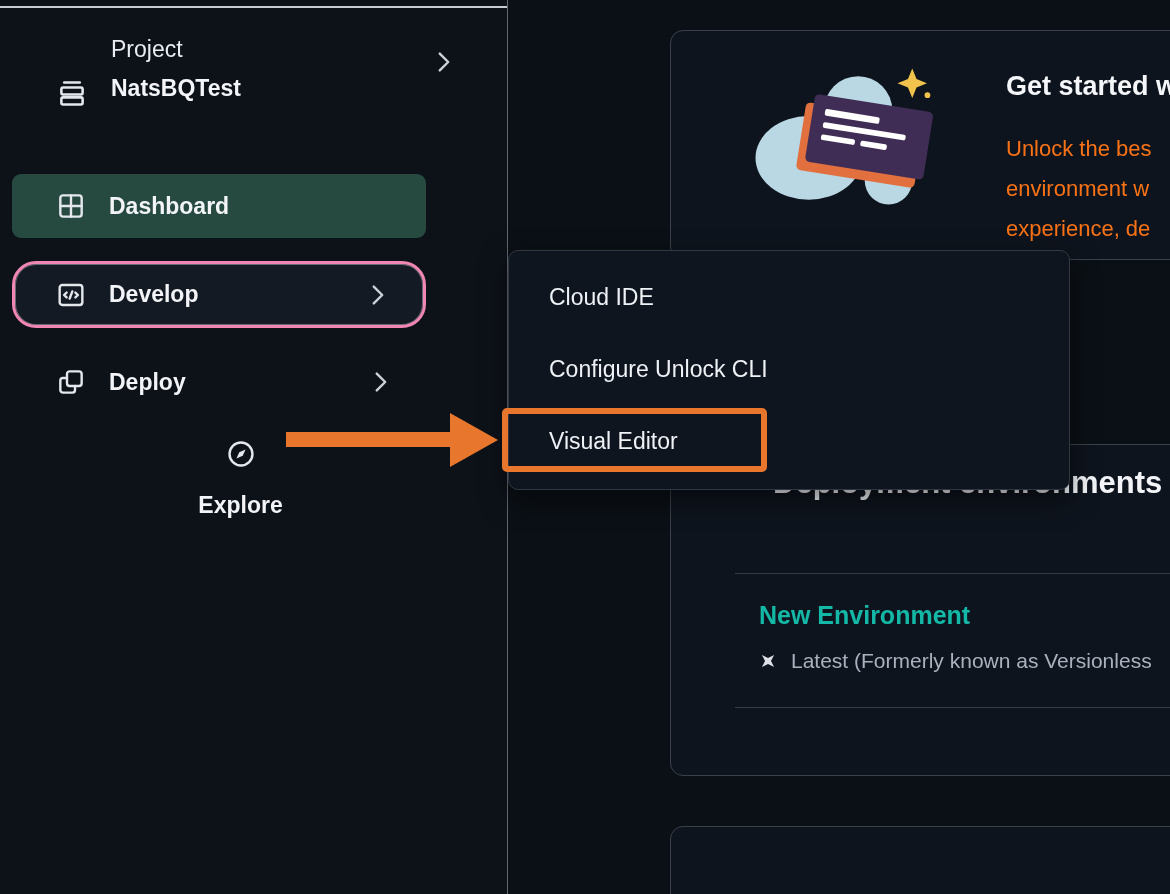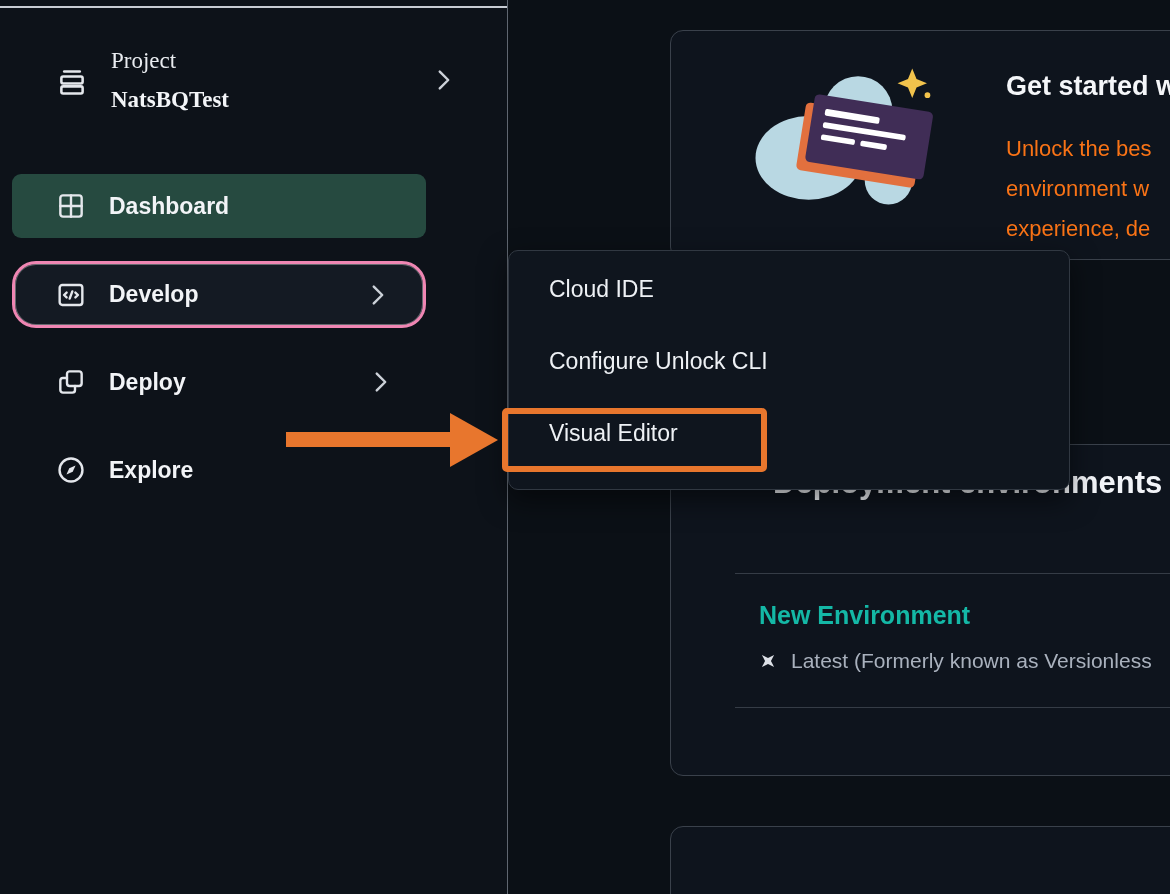--- a/index.html
+++ b/index.html
@@ -7,48 +7,48 @@
     position:relative;
     width:1170px;height:894px;
     background:#0b1016;
     overflow:hidden;
     font-family:"Liberation Sans","DejaVu Sans",sans-serif;
     color:#e8ebef;
   }
   
   .sidebar{position:absolute;left:0;top:0;width:507px;height:894px;background:#0d1219;border-right:1px solid #5f6670;}
   .top-divider{position:absolute;left:0;top:6px;width:100%;height:2px;background:#c7ccd3;}
-  .project-row{position:absolute;left:12px;top:34px;width:477px;height:92px;display:flex;align-items:center;padding-left:43px;box-sizing:border-box;cursor:pointer;font-family:Liberation Serif, serif;}
+  .project-row{position:absolute;left:12px;top:16px;width:477px;height:92px;display:flex;align-items:flex-end;padding-left:43px;box-sizing:border-box;cursor:pointer;}
   .project-text{margin-left:22px;font-size:23px;line-height:39px;}
   .project-label{font-weight:400;color:#e9ecf0;}
   .project-name{font-weight:700;color:#f3f5f8;}
   .chev{position:absolute;right:38px;top:50%;transform:translateY(-50%);display:flex;}
   .nav{position:absolute;left:12px;width:414px;height:64px;border-radius:9px;display:flex;align-items:center;gap:22px;padding-left:43px;box-sizing:border-box;font-size:23px;font-weight:700;color:#f2f4f7;cursor:pointer;}
   .nav-dashboard{top:174px;background:#264a40;}
   .nav-develop{top:261px;height:67px;background:#141a23;border:3px solid #ef86b3;border-radius:24px;box-shadow:inset 0 0 0 1px rgba(255,255,255,.35);padding-left:40px;}
   .nav-deploy{top:350px;}
-  .nav-explore{top:438px;}
+  .nav-explore{top:438px;flex-direction:column;}
   .icon{display:flex;align-items:center;justify-content:center;flex:0 0 auto;}
   
   .card{position:absolute;background:#0e141d;border:1.5px solid #3a414b;border-radius:13px;box-sizing:border-box;}
   .card-get-started{left:670px;top:30px;width:560px;height:230px;}
   .card-deploy-env{left:670px;top:444px;width:560px;height:332px;z-index:1;}
   .card-bottom{left:670px;top:826px;width:560px;height:170px;}
   .gs-illustration{position:absolute;left:75px;top:26px;width:190px;height:160px;}
   .gs-title{position:absolute;left:335px;top:40px;font-size:27px;font-weight:700;color:#f4f6f9;white-space:nowrap;}
   .gs-body{position:absolute;left:335px;top:98px;font-size:22px;line-height:40px;color:#f97316;white-space:pre-line;}
   .de-heading{position:absolute;left:64px;top:20px;display:flex;align-items:center;gap:12px;white-space:nowrap;}
   .de-heading .txt{font-size:31px;font-weight:700;color:#f2f4f8;}
   .de-divider{position:absolute;left:64px;width:494px;height:1px;background:#353c46;}
   .de-div1{top:128px;}
   .de-div2{top:262px;}
   .de-env-title{position:absolute;left:88px;top:156px;font-size:25px;font-weight:700;color:#14b8a6;white-space:nowrap;}
   .de-env-sub{position:absolute;left:86px;top:204px;display:flex;align-items:center;gap:12px;font-size:21px;color:#a9b1bd;white-space:nowrap;}
   
-  .flyout{position:absolute;left:508px;top:250px;width:562px;height:240px;background:#0f151e;border:1px solid #313842;border-radius:10px;box-sizing:border-box;padding-top:2px;z-index:5;box-shadow:0 10px 28px rgba(0,0,0,.5);}
+  .flyout{position:absolute;left:508px;top:250px;width:562px;height:240px;background:#0f151e;border:1px solid #313842;border-radius:10px;box-sizing:border-box;padding-top:10px;z-index:5;box-shadow:0 10px 28px rgba(0,0,0,.5);}
   .flyout-item{height:72px;display:flex;align-items:center;padding-left:40px;font-size:23px;color:#eef1f5;cursor:pointer;}
   
   .ann-box{position:absolute;left:502px;top:408px;width:265px;height:64px;border:6px solid #e8762d;border-radius:5px;box-sizing:border-box;z-index:8;}
   .ann-arrow-tail{position:absolute;left:286px;top:432px;width:168px;height:15px;background:#e8762d;z-index:8;}
   .ann-arrow-head{position:absolute;left:450px;top:413px;width:0;height:0;border-left:48px solid #e8762d;border-top:27px solid transparent;border-bottom:27px solid transparent;z-index:8;}
 </style>
 </head>
 <body>
 
 <div class="sidebar">

